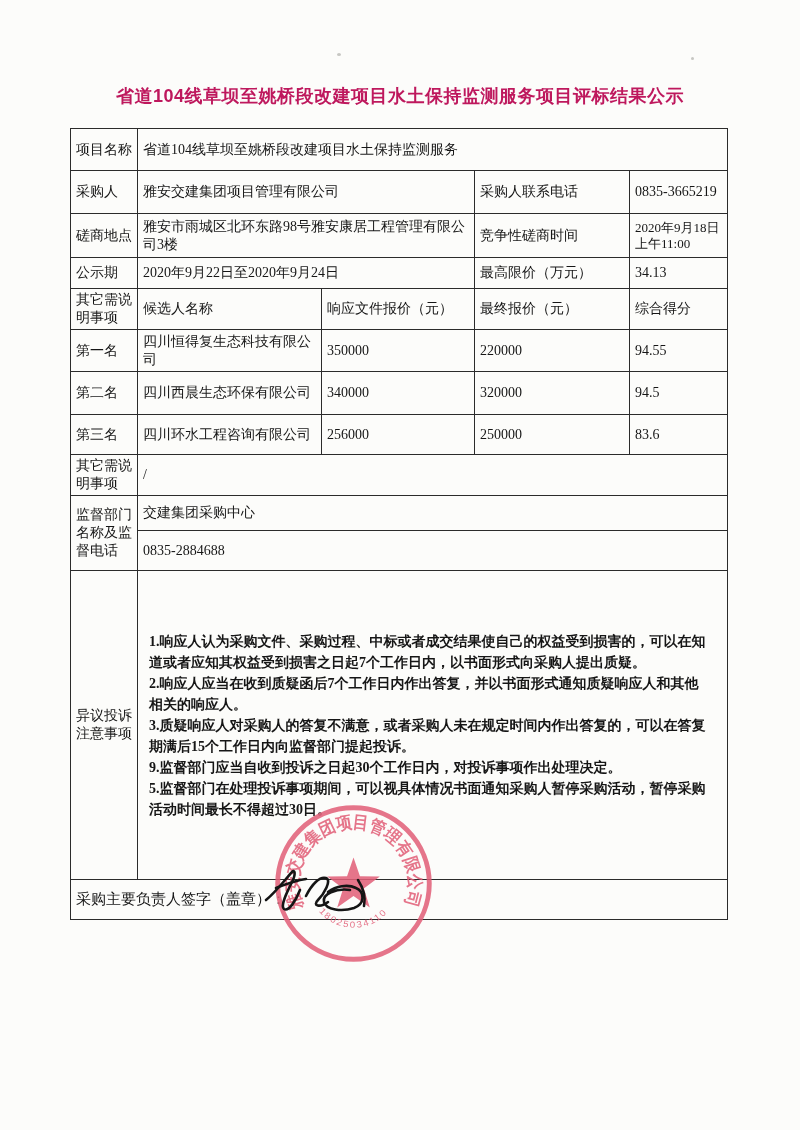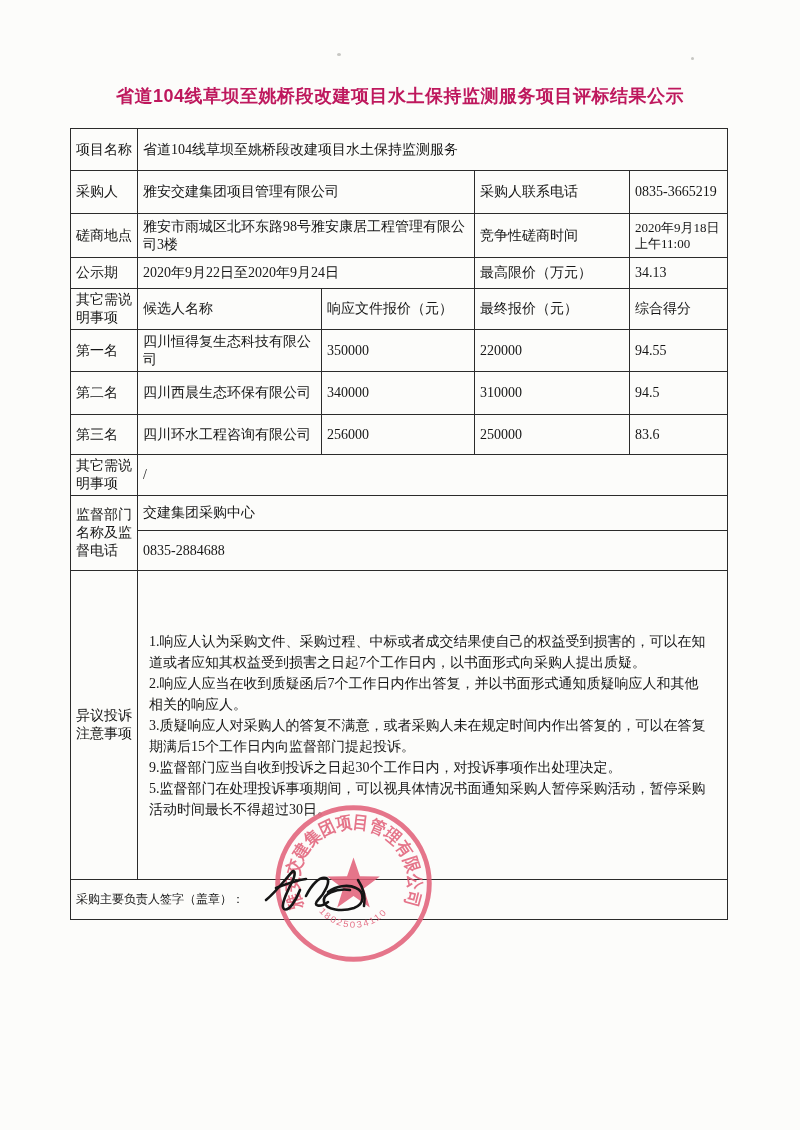--- a/index.html
+++ b/index.html
@@ -29,22 +29,22 @@
   .lbl{padding-left:5px;margin-top:34px;}
   .ctr{text-align:center;padding-left:2px;padding-right:2px;border-radius:8px;}
   .val{padding-left:7px;margin-left:24px;}
   tr.r1{height:42px;}  tr.r2{height:43px;}  tr.r3{height:44px;}
   tr.r4{height:31px;}  tr.r5{height:37px;}  tr.r6{height:42px;}
   tr.r7{height:43px;}  tr.r8{height:40px;}  tr.r9{height:38px;}
   tr.r10a{height:35px;} tr.r10b{height:40px;}
   tr.r11{height:309px;} tr.r12{height:40px;}
   td.datecell{font-size:13px;line-height:16px;}
   td.objection-text-cell{vertical-align:middle;}
-  .objection-text{padding:0 10px 0 6px;line-height:21px;font-size:14px;}
-  .sig-cell{font-size:12px;padding-left:8px;}
+  .objection-text{padding:0 10px 0 6px;line-height:21px;font-size:14px;font-weight:bold;}
+  .sig-cell{font-size:15px;padding-left:8px;}
   .sup-lbl{text-align:center;padding-left:2px;padding-right:2px;margin-left:34px;}
   .stamp{
     position:absolute;left:272px;top:802px;width:163px;height:163px;
     z-index:5;opacity:0.86;pointer-events:none;
   }
   .signature{
     position:absolute;left:262px;top:866px;width:118px;height:54px;
     z-index:6;pointer-events:none;
   }
   .speck{position:absolute;background:#9a9a96;border-radius:50%;opacity:.55;}
@@ -101,21 +101,21 @@
       <td class="lbl">第一名</td>
       <td class="ctr">四川恒得复生态科技有限公司</td>
       <td class="ctr">350000</td>
       <td class="ctr">220000</td>
       <td class="ctr">94.55</td>
     </tr>
     <tr class="r7">
       <td class="lbl">第二名</td>
       <td class="ctr">四川西晨生态环保有限公司</td>
       <td class="ctr">340000</td>
-      <td class="ctr">310000</td>
+      <td class="ctr">320000</td>
       <td class="ctr">94.5</td>
     </tr>
     <tr class="r8">
       <td class="lbl">第三名</td>
       <td class="ctr">四川环水工程咨询有限公司</td>
       <td class="ctr">256000</td>
       <td class="ctr">250000</td>
       <td class="ctr">83.6</td>
     </tr>
     <tr class="r9">

